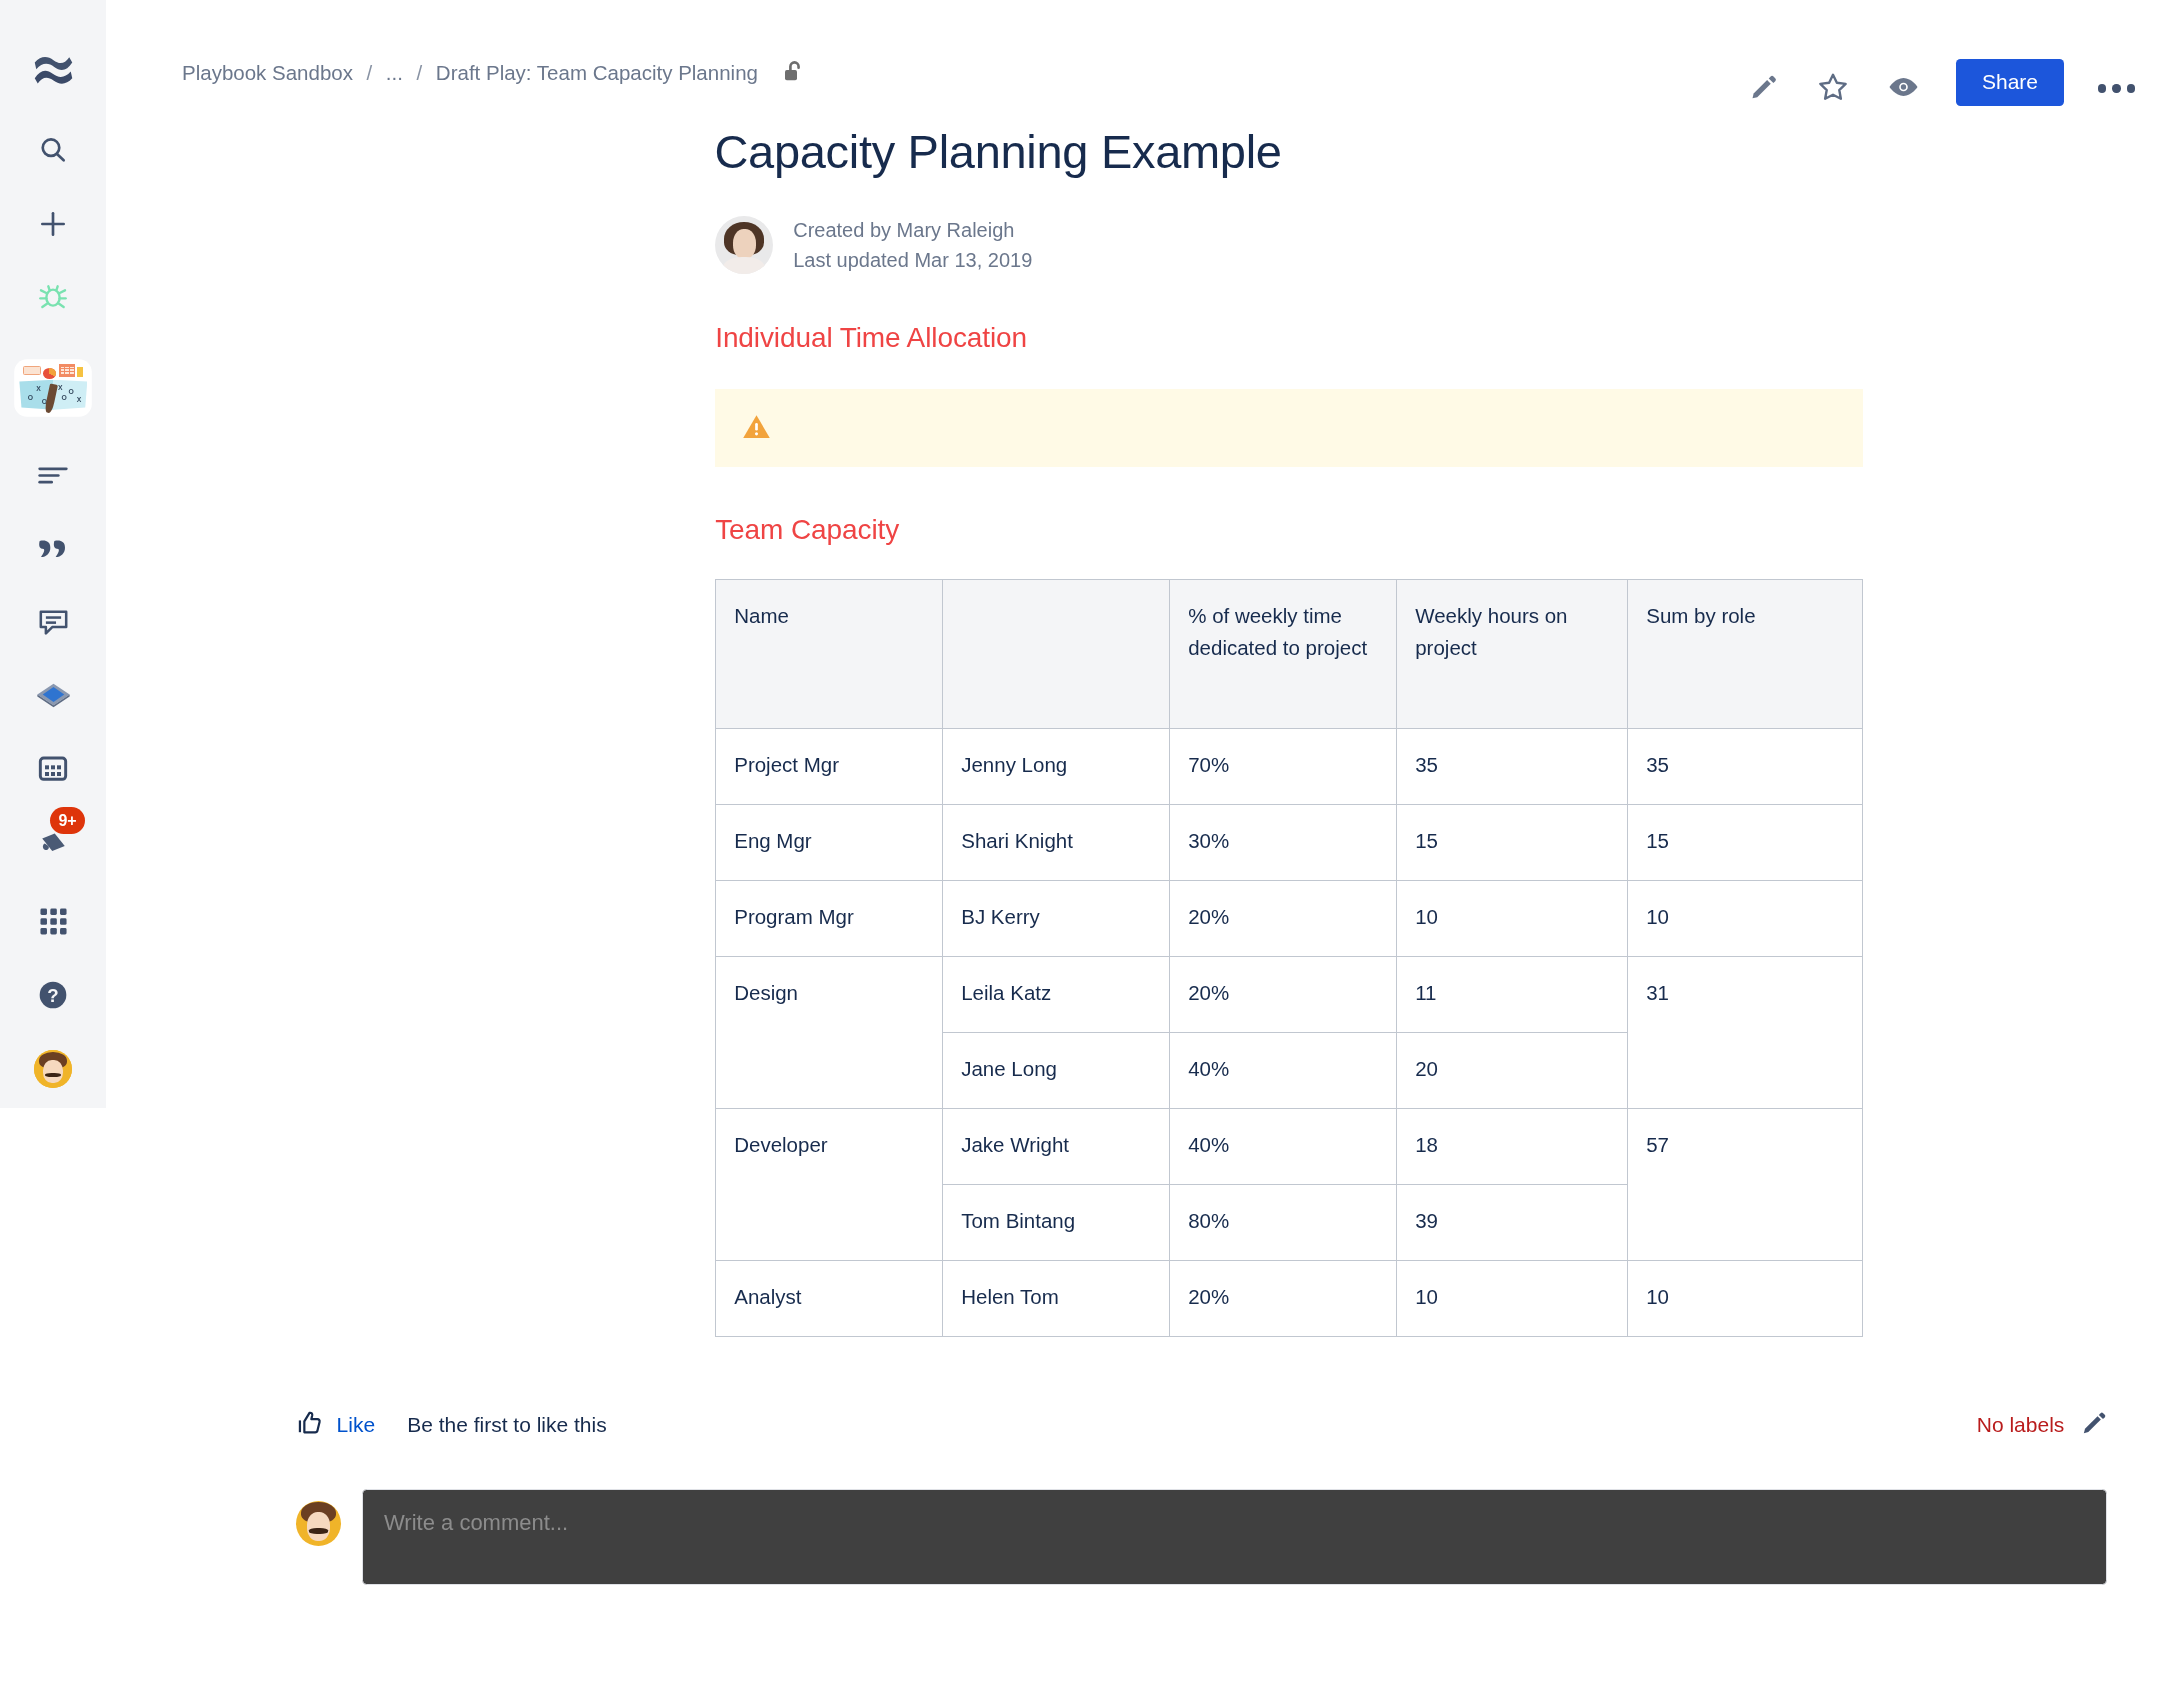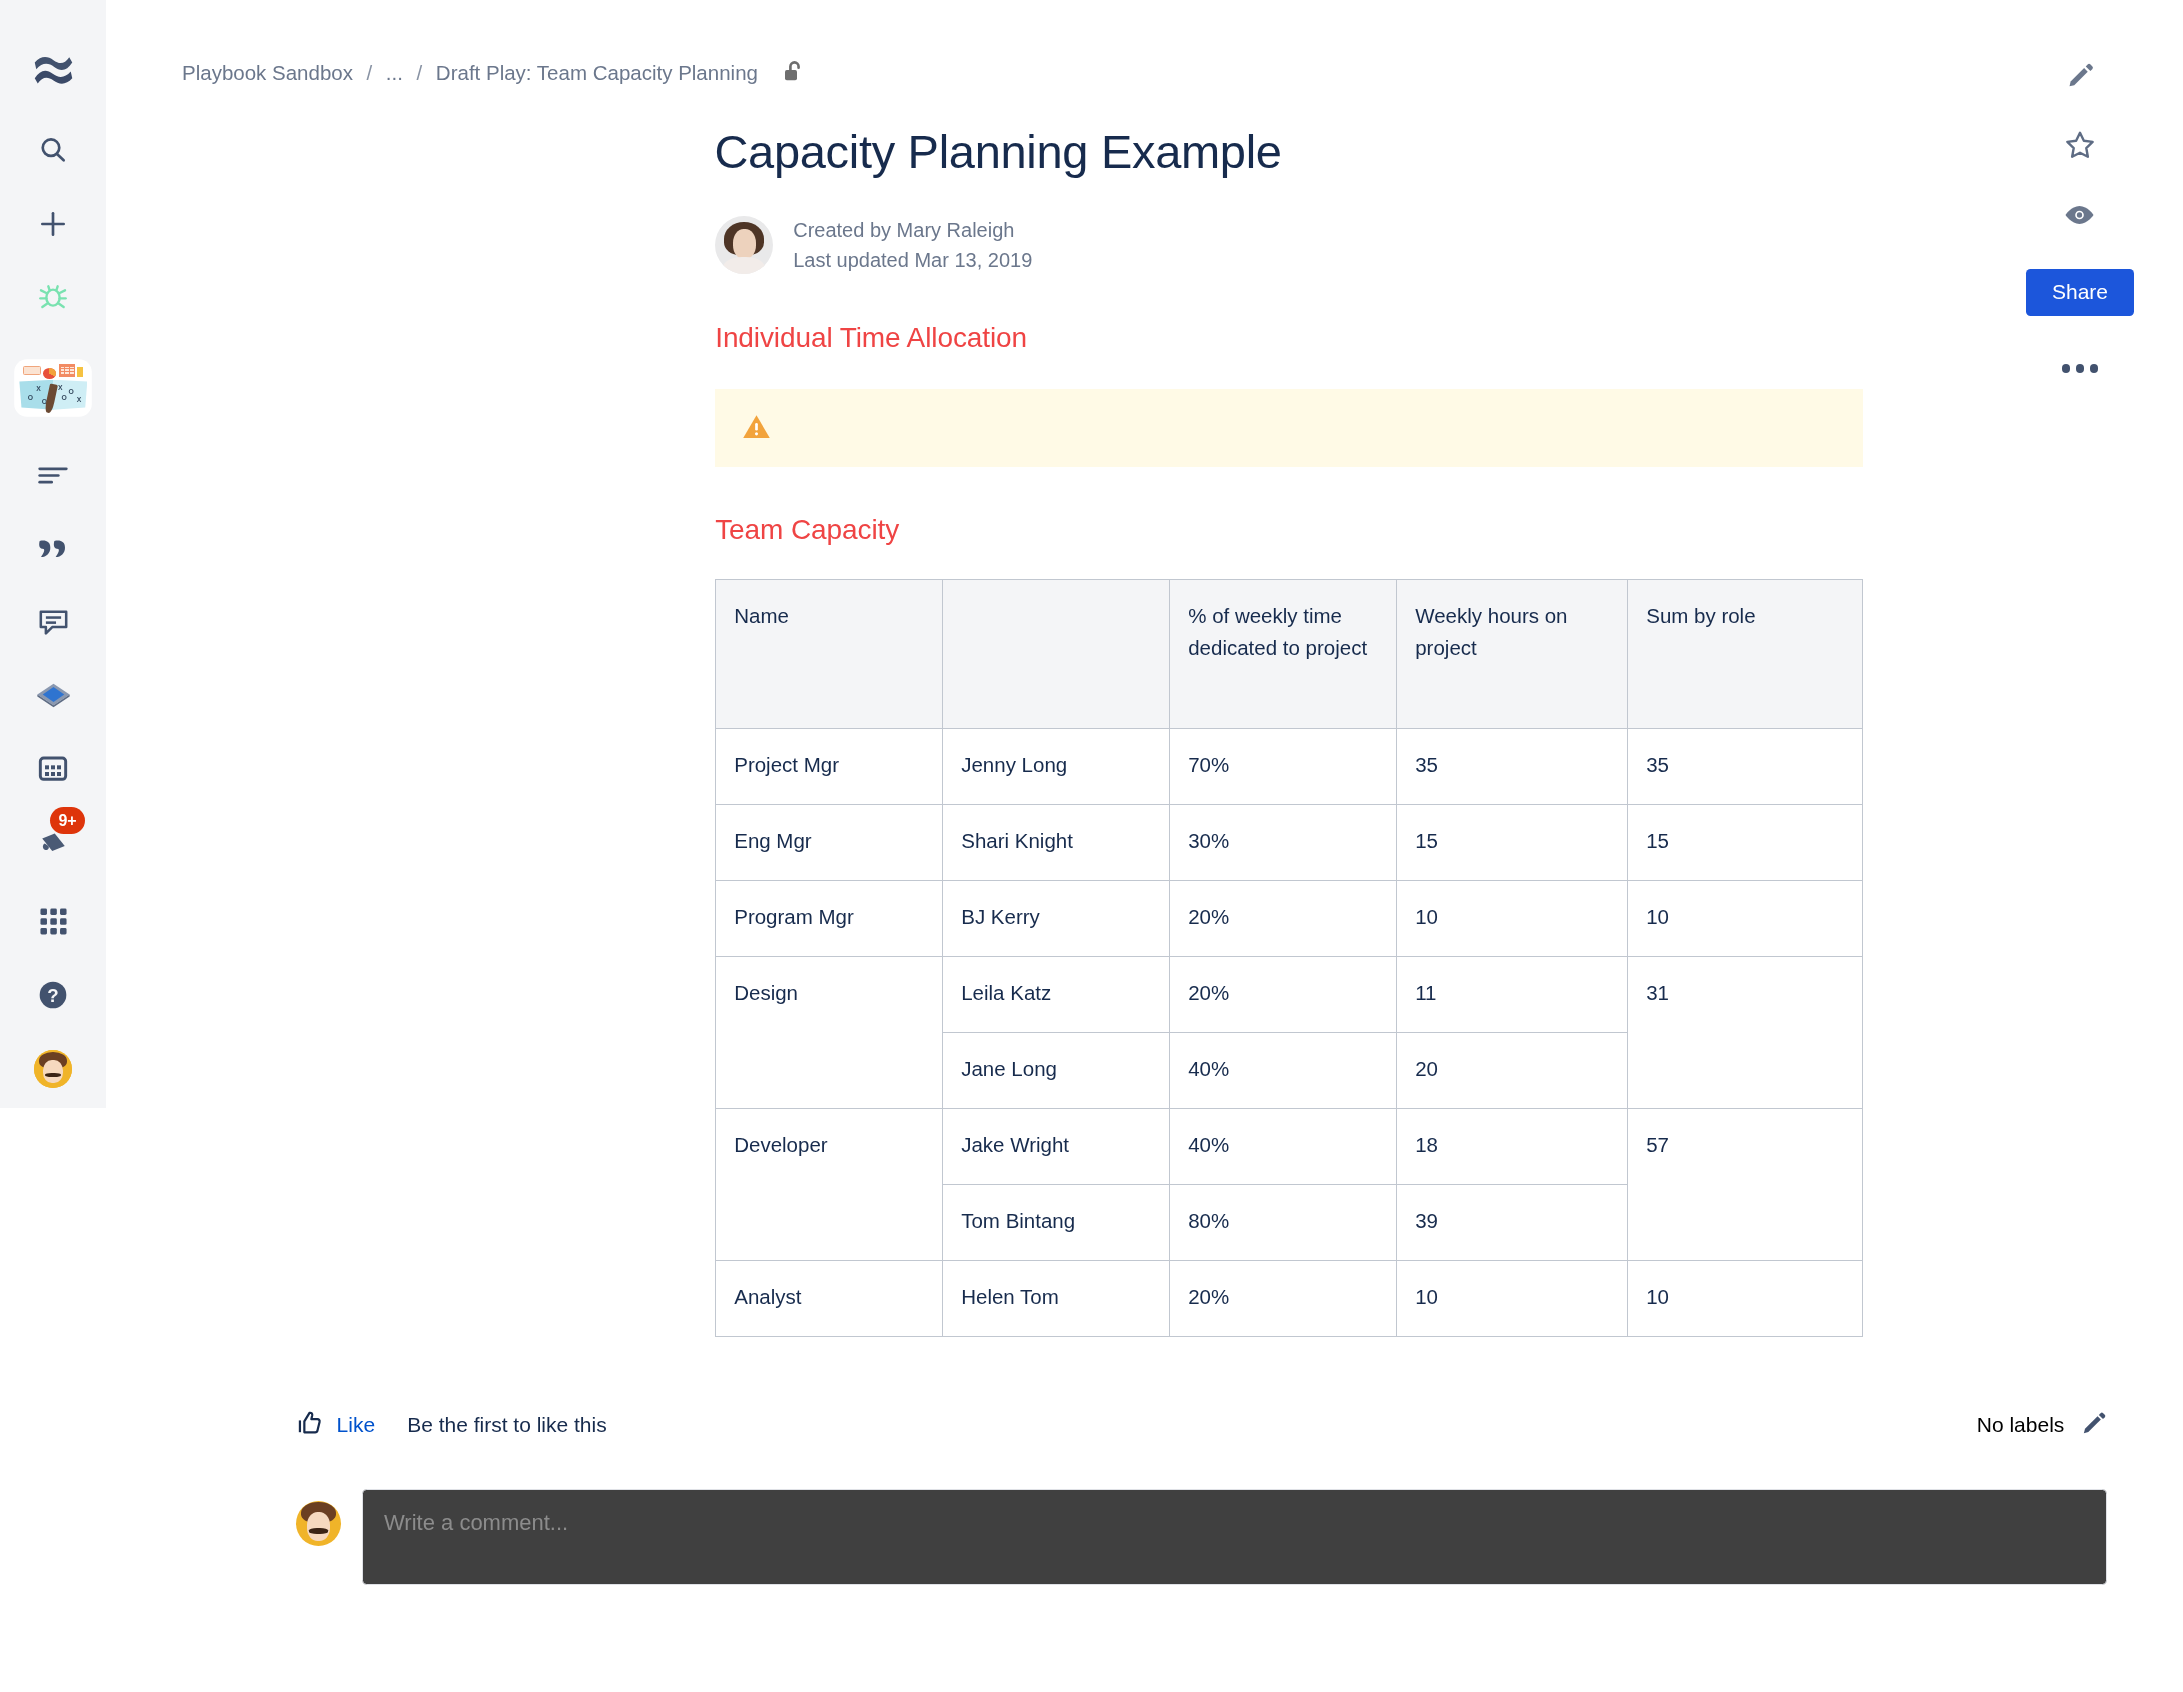--- a/index.html
+++ b/index.html
@@ -115,23 +115,22 @@
     color: #6B778C;
     white-space: nowrap;
   }
   .crumb { color: #6B778C; text-decoration: none; }
   .crumb-sep { color: #8993A4; }
   .lock-icon { margin-left: 10.6px; display:inline-flex; }
 
   .topbar-actions {
     margin-left: auto;
     display: flex;
-    align-items: center;
+    align-items: flex-end;
     gap: 35px;
-    flex-direction: column;
   }
   .icon-btn {
     display: flex; align-items: center; justify-content: center;
     width: 35px; height: 35px;
     background: none; border: none; cursor: pointer;
   }
   .share-btn {
     background: #1C56DB;
     color: #ffffff;
     border: none;
@@ -233,21 +232,21 @@
     padding-left: 190px;
     padding-right: 76px;
     display: flex;
     align-items: center;
     border-top: 0;
   }
   .like-wrap { display: flex; align-items: center; gap: 13.6px; }
   .like-label { color: #0052CC; font-size: 21px; cursor: pointer; }
   .like-note { font-size: 21px; color: #172B4D; margin-left: 32px; }
   .labels-wrap { margin-left: auto; display: flex; align-items: center; gap: 16.7px; }
-  .labels-text { font-size: 21px; color: #000000; }
+  .labels-text { font-size: 21px; color: #b91c1c; }
 
   .comment-row {
     margin-top: 50px;
     padding-left: 190px;
     padding-right: 76px;
     display: flex;
     align-items: flex-start;
     gap: 21px;
   }
   .comment-avatar {

